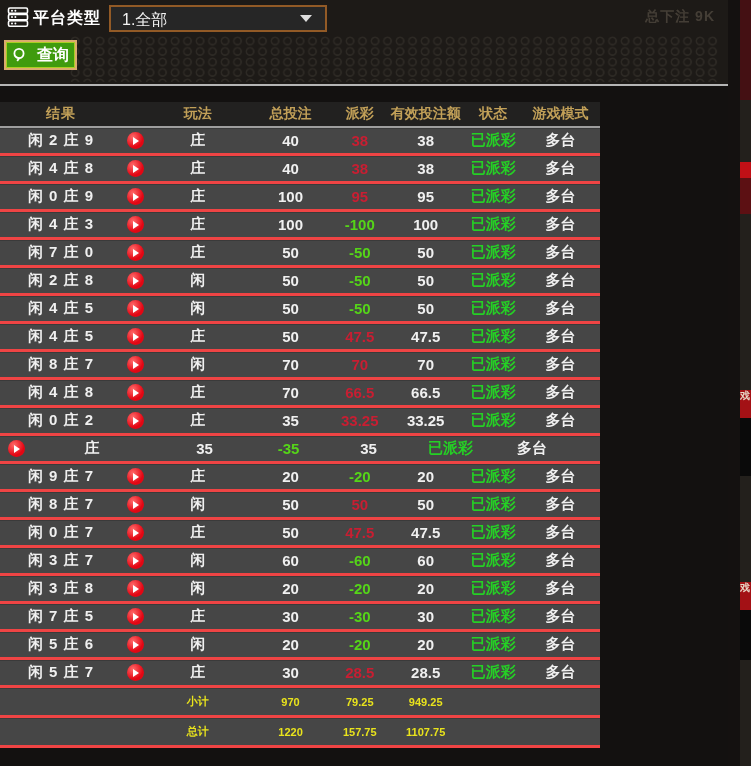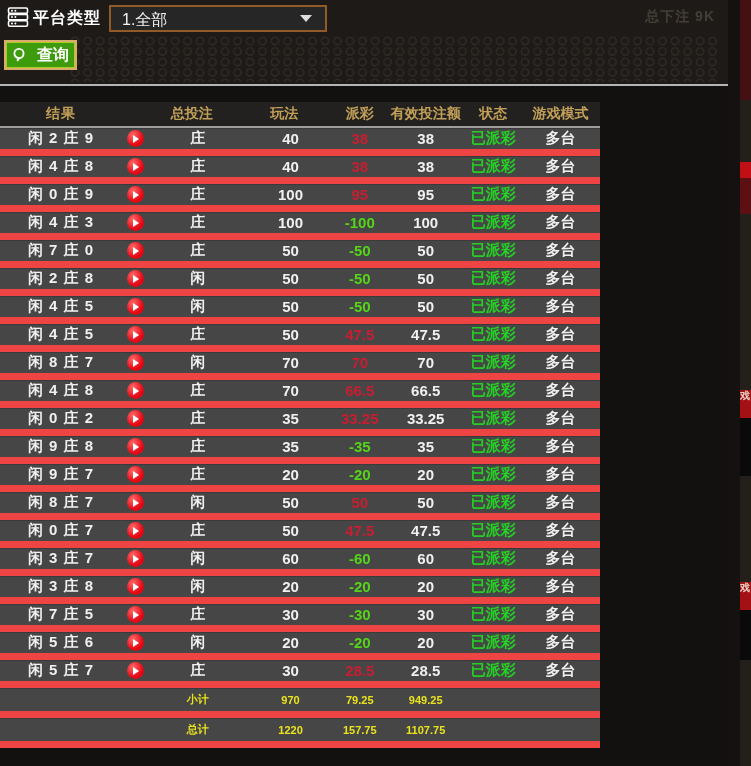--- a/index.html
+++ b/index.html
@@ -24,21 +24,21 @@
   .query-btn { position:absolute; left:4px; top:40px; width:73px; height:30px;
           background:#3f9b0e; border:2px solid #d9ab6d; box-shadow:inset 0 0 0 1px #aace22;
           display:flex; align-items:center; justify-content:center; gap:9px; cursor:pointer; }
   .query-btn .qlabel { font-size:16px; font-weight:700; color:#ffffff; }
   .top-divider { position:absolute; left:0; top:84px; width:728px; height:2px; background:#b5b5b5; }
 
   
   .table { position:absolute; left:0; top:86px; width:600px;margin-top:16px; }
   .thead { display:flex; height:26px; background:#222120; border-bottom:2px solid #9e9e9e; }
   .thead .td { font-size:14px; font-weight:700; color:#c2a058; }
-  .tr { display:flex; height:28px; background:#464646; border-bottom:7px solid #ef4444;
+  .tr { display:flex; height:28px; background:#464646; border-bottom:3px solid #ef4444;
         box-shadow:inset 0 1px 0 #3a3a3a; }
   .td { display:flex; align-items:center; justify-content:center;
         font-size:15px; font-weight:700; color:#f0f0f0; white-space:nowrap; overflow:hidden; }
   .c-result { width:148px; letter-spacing:1px; }
   .c-play   { width:32px; }
   .c-method { width:120px; }
   .c-bet    { width:105px; }
   .c-payout { width:63px; }
   .c-valid  { width:97px; }
   .c-status { width:67px; }
@@ -98,22 +98,22 @@
       <span class="qlabel">查询</span>
     </div>
   </div>
 
   <div class="top-divider"></div>
 
   <div class="table">
     <div class="thead">
         <div class="td c-result">结果</div>
         <div class="td c-play"></div>
+        <div class="td c-method">玩法</div>
         <div class="td c-bet">总投注</div>
-        <div class="td c-method">玩法</div>
         <div class="td c-payout">派彩</div>
         <div class="td c-valid">有效投注额</div>
         <div class="td c-status">状态</div>
         <div class="td c-mode">游戏模式</div>
       </div>
     <div id="table-body">
         <div class="tr">
           <div class="td c-result">闲 2 庄 9</div>
           <div class="td c-play">
             <span class="play-btn">
@@ -261,21 +261,20 @@
             </span>
           </div>
           <div class="td c-method">庄</div>
           <div class="td c-bet">35</div>
           <div class="td c-payout payout-pos">33.25</div>
           <div class="td c-valid">33.25</div>
           <div class="td c-status">已派彩</div>
           <div class="td c-mode">多台</div>
         </div>
         <div class="tr">
-          <div class="td c-result">闲 9 庄 8</div>
           <div class="td c-play">
             <span class="play-btn">
               <i class="play-tri"></i>
             </span>
           </div>
           <div class="td c-method">庄</div>
           <div class="td c-bet">35</div>
           <div class="td c-payout payout-neg">-35</div>
           <div class="td c-valid">35</div>
           <div class="td c-status">已派彩</div>

